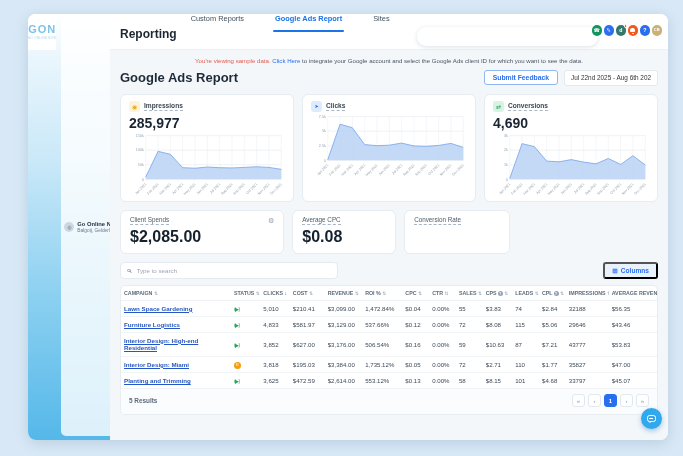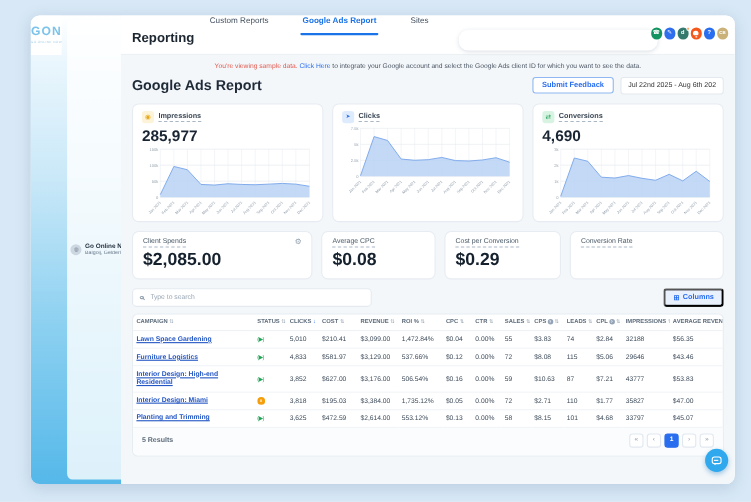--- a/index.html
+++ b/index.html
@@ -408,26 +408,20 @@
             <div class="svalue">$2,085.00</div>
           </div>
           <div class="scard">
             <div class="shead">
               <span class="slabel">Average CPC</span>
             </div>
             <div class="svalue">$0.08</div>
           </div>
           <div class="scard">
             <div class="shead">
-              <span class="slabel">Cost per Conversion</span>
-            </div>
-            <div class="svalue">$0.29</div>
-          </div>
-          <div class="scard">
-            <div class="shead">
               <span class="slabel">Conversion Rate</span>
             </div>
           </div>
         </div>
 
       <div class="tctl">
         <div class="tsearch">
           <span class="lens"></span>
           <input placeholder="Type to search" style="">
         </div>

